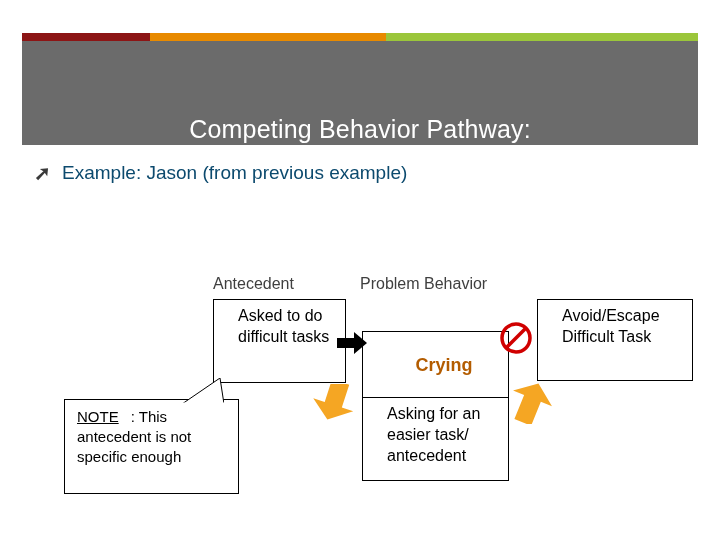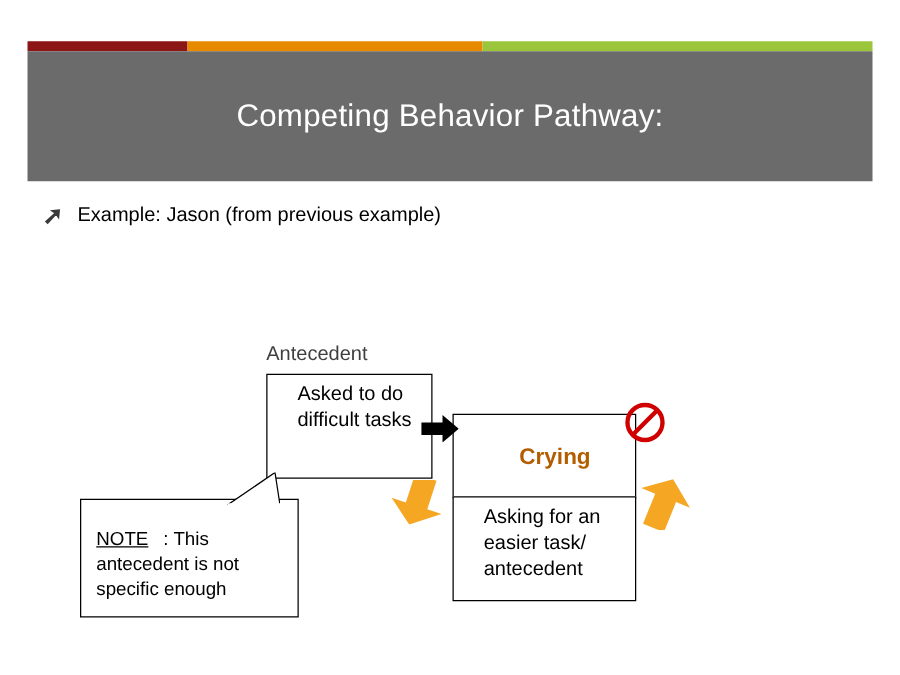--- a/index.html
+++ b/index.html
@@ -37,21 +37,21 @@
     position: absolute;
     left: 22px;
     top: 41px;
     width: 676px;
     height: 104px;
     background: #6b6b6b;
     color: #ffffff;
     display: flex;
     flex-direction: column;
     align-items: center;
-    justify-content: center;
+    justify-content: flex-end;
   }
   .title-line1 {
     font-size: 25px;
     letter-spacing: 0.2px;
     line-height: 32px;
   }
   .title-line2 {
     font-size: 25px;
     line-height: 32px;
     text-decoration: underline;
@@ -69,22 +69,22 @@
   }
   .bullet-arrow {
     font-size: 20px;
     font-weight: bold;
     color: #3a3a3a;
     line-height: 26px;
     width: 28px;
     flex: none;
   }
   .bullet-text {
-    font-size: 16px;
-    color: #000000;
+    font-size: 19px;
+    color: #0c4a6e;
     line-height: 26px;
   }
 
   
   .diagram {
     position: absolute;
     left: 0;
     top: 16px;
     width: 664px;
     height: 540px;
@@ -128,21 +128,21 @@
     left: 537px;  top: 283px;  width: 156px; height: 82px;
     line-height: 21px;
   }
   .box-alternative {
     left: 362px;  top: 381px;  width: 147px; height: 84px;
   }
   .box-note {
     left: 64px;   top: 383px;  width: 175px; height: 95px;
     font-size: 15px;
     line-height: 20px;
-    padding: 22px 6px 4px 12px;
+    padding: 7px 6px 4px 12px;
   }
   .note-label { text-decoration: underline; }
   .note-rest {
     display: block;
     padding-left: 12px;
     text-indent: -12px;
   }
 
   
   .note-tail {
@@ -202,23 +202,25 @@
 </div>
 
 <div class="bullet-row">
   <span class="bullet-arrow">➚</span>
   <span class="bullet-text">Example: Jason (from previous example)</span>
 </div>
 
 <div class="diagram">
 
   <div class="col-head head-antecedent">Antecedent</div>
+  <div class="col-head head-problem">Problem Behavior</div>
 
   <div class="box box-antecedent">Asked to do difficult tasks</div>
   <div class="box box-problem">Crying</div>
+  <div class="box box-consequence">Avoid/Escape Difficult Task</div>
   <div class="box box-alternative">Asking for an easier task/ antecedent</div>
 
   <div class="box box-note">
     <span class="note-label">NOTE</span><span class="note-rest" style="display:inline">: This antecedent is not specific enough</span>
   </div>
 
   <svg class="note-tail" viewBox="0 0 42 26">
     <polygon points="0,26 42,26 38,0" fill="#ffffff" stroke="#000000" stroke-width="1"></polygon>
     <line x1="0" y1="25.5" x2="42" y2="25.5" stroke="#ffffff" stroke-width="2"></line>
   </svg>

